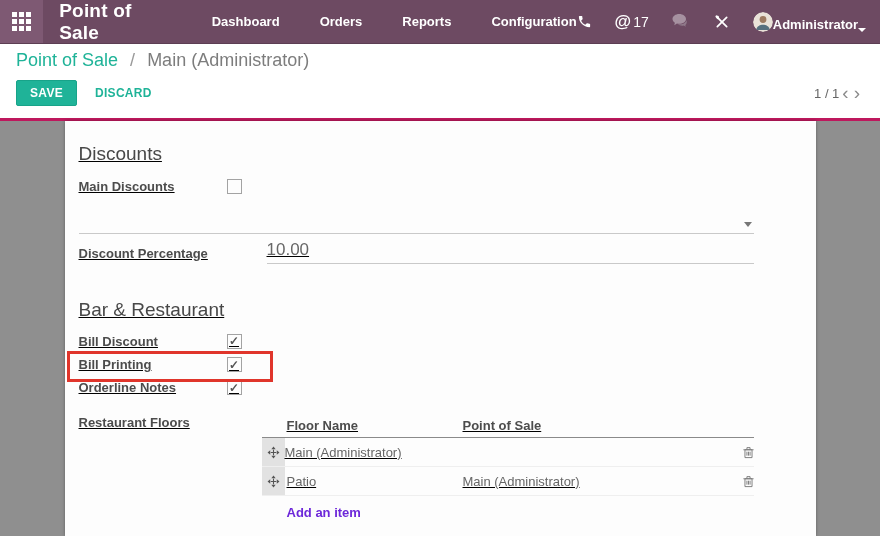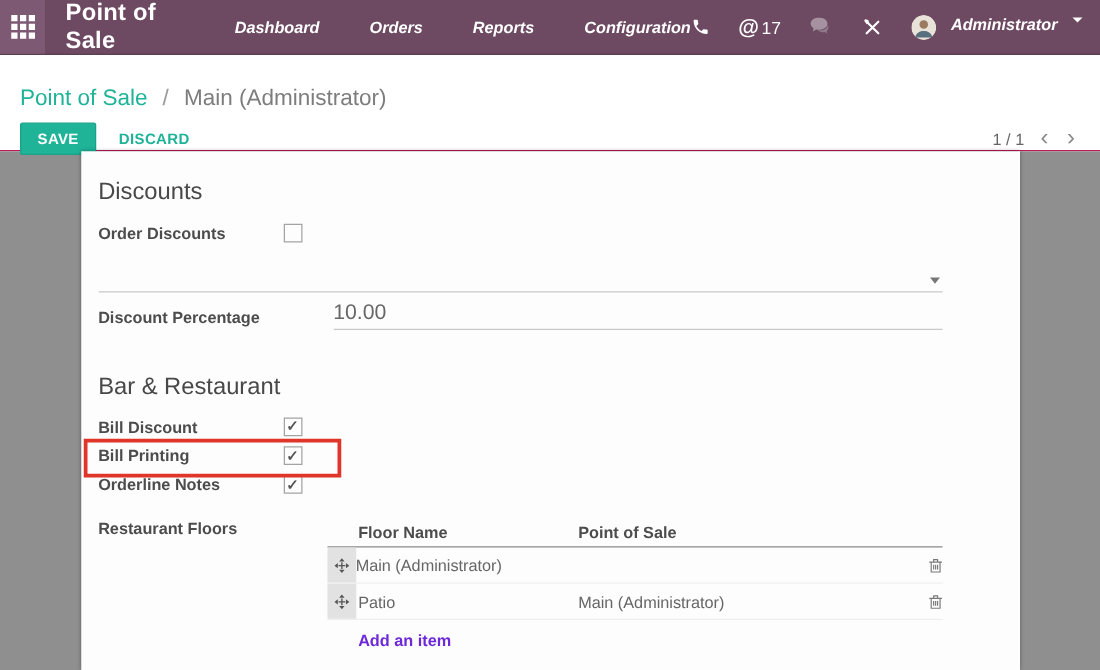--- a/index.html
+++ b/index.html
@@ -7,54 +7,54 @@
     font-family:"Liberation Sans", sans-serif; }
 
   
   .navbar { height:44px; background:#6d4a62; display:flex; align-items:center;
     border-bottom:1px solid #5c3e53; color:#fff; }
   .apps-btn { width:46px; height:100%; background:#7e5973; display:flex;
     align-items:center; justify-content:center; cursor:pointer; }
   .grid-icon { display:grid; grid-template-columns:repeat(3,5px); grid-gap:2px; }
   .grid-icon i { width:5px; height:5px; background:#fff; }
   .brand { font-size:19px; font-weight:bold; margin-left:16px; letter-spacing:.2px; }
-  .menus { display:flex; margin-left:42px; gap:40px;font-style:italic; }
+  .menus { display:flex; margin-left:42px; gap:40px; }
   .menus a { color:#fff; font-size:13px; font-weight:600; text-decoration:none; cursor:pointer; }
   .nav-right { margin-left:auto; display:flex; align-items:center; gap:23px; margin-right:14px; }
   .nav-icon { display:flex; align-items:center; cursor:pointer; }
   .mention { display:flex; align-items:center; cursor:pointer; }
   .mention .at { font-size:17px; font-weight:bold; margin-right:2px; }
   .mention .cnt { font-size:14px; }
-  .user { display:flex; align-items:flex-start; gap:12px; cursor:pointer;font-style:italic; }
+  .user { display:flex; align-items:flex-end; gap:0; cursor:pointer; }
   .avatar { width:20px; height:20px; border-radius:50%; overflow:hidden; display:block; }
   .user-name { font-size:13px; font-weight:600; }
   .caret-down { width:0; height:0; border-left:4px solid transparent;
     border-right:4px solid transparent; border-top:4px solid #fff; margin-top:2px; }
 
   
-  .control-panel { height:77px; background:#fff; border-bottom:1px solid #be185d;
-    padding:24px 16px 0 16px; }
+  .control-panel { height:77px; background:#fff; border-bottom:3px solid #be185d;
+    padding:6px 16px 0 16px; }
   .breadcrumb { font-size:18px; color:#888; }
   .bc-parent { color:#1fb398; text-decoration:none; cursor:pointer; }
   .bc-sep { margin:0 7px; color:#999; }
   .bc-current { color:#7d7d7d; }
   .cp-actions { display:flex; align-items:center; margin-top:9px; }
   .btn-save { background:#1fb398; color:#fff; border:1px solid #18a389; font-size:12px;
     font-weight:bold; padding:5px 13px; border-radius:2px; cursor:pointer; letter-spacing:.3px;
     font-family:"Liberation Sans", sans-serif; }
   .btn-discard { background:none; border:none; color:#1fb398; font-size:12px; font-weight:600;
     margin-left:18px; cursor:pointer; letter-spacing:.3px; font-family:"Liberation Sans", sans-serif; }
-  .pager { margin-left:auto; display:flex; align-items:flex-start; color:#666; font-size:13px; gap:11px;
+  .pager { margin-left:auto; display:flex; align-items:flex-start; color:#666; font-size:13px; gap:1px;
     margin-right:2px; }
   .pg-btn { font-size:19px; color:#8a8a8a; line-height:13px; cursor:pointer; padding:0 2px; }
 
   
   .content { height:415px; background:#8f8f8f; display:flex; justify-content:center; }
   .sheet { width:751px; height:100%; background:#fdfdfd; padding:22px 62px 0 14px;
-    box-shadow:0 0 3px rgba(0,0,0,.35); }
+    box-shadow:0 0 3px rgba(0,0,0,.35);text-decoration:underline; }
 
   h2.section-title { font-size:19px; font-weight:500; color:#484848; }
   .sec2 { margin-top:33px; }
 
   .row { display:flex; align-items:center; }
   .row > label { width:148px; min-width:148px; font-size:13px; font-weight:bold; color:#4c4c4c; }
   .check-row { height:23px; margin-top:0; }
   .first-row { margin-top:9px; height:24px; }
 
   .checkbox { width:15px; height:15px; border:1px solid #a3a3a3; background:#fdfdfd;
@@ -168,21 +168,21 @@
       </div>
     </div>
   </div>
 
   <div class="content">
     <div class="sheet">
 
       <h2 class="section-title">Discounts</h2>
 
       <div class="row check-row first-row">
-        <label>Order Discounts</label>
+        <label>Main Discounts</label>
         <span class="checkbox"></span>
       </div>
 
       <div class="row field-row">
         <div class="field-line">
           <span class="field-value"></span>
           <span class="dd-caret"></span>
         </div>
       </div>
 

